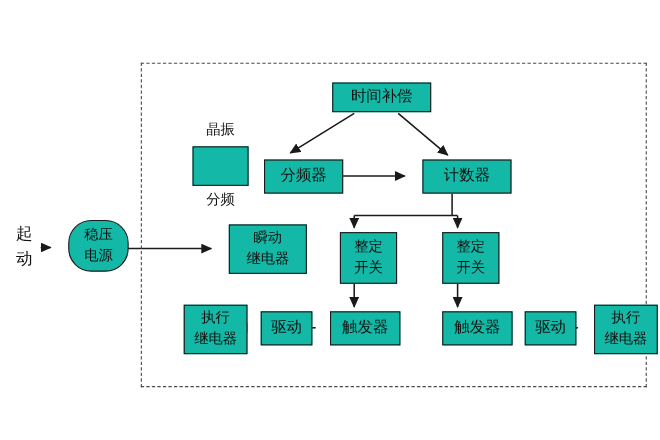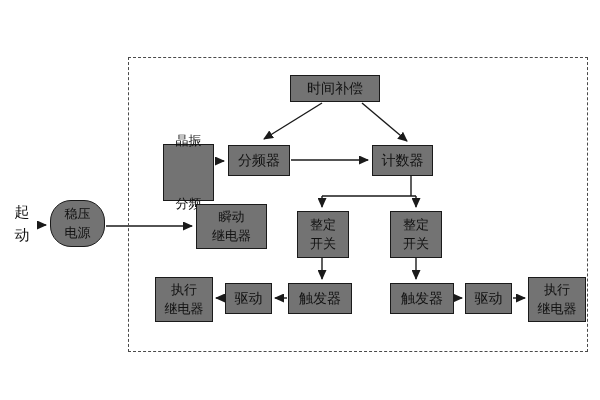--- a/index.html
+++ b/index.html
@@ -2,23 +2,23 @@
 <html><head>
 <meta charset="utf-8">
 <style>
   * { margin:0; padding:0; box-sizing:border-box; }
   html,body { background:#ffffff; }
   body { font-family:"DejaVu Sans","Liberation Sans",sans-serif; color:#111; }
   .canvas { position:relative; width:600px; height:400px; background:#ffffff; overflow:hidden; }
   .wires { position:absolute; left:0; top:0; width:600px; height:400px; }
   .dashed-frame { position:absolute; left:128px; top:57px; width:460px; height:295px;
                   border:1.5px dashed #4a4a4a; }
-  .box { position:absolute; background:#737373; border:1.3px solid #1a1a1a;
+  .box { position:absolute; background:#14b8a6; border:1.3px solid #1a1a1a;
          display:flex; flex-direction:column; align-items:center; justify-content:center;
-         font-size:14px; line-height:1.3; text-align:center; z-index:2; }
+         font-size:14px; line-height:1.3; text-align:center; z-index:2;margin-left:12px; }
   .box.two-line { font-size:13px; line-height:1.45; }
   .start-label { position:absolute; left:6px; top:201px; width:32px; font-size:15px;
                  line-height:1.5; text-align:center; z-index:2; }
   .start-label span { display:block; }
 </style>
 </head>
 <body>
 
 <div class="canvas">
 
@@ -57,30 +57,30 @@
 
   <div class="box two-line" style="left:50px; top:200px; width:55px; height:47px;border-radius:21px;">
     <span>稳压</span>
     <span>电源</span>
   </div>
 
   <div class="box" style="left:290px; top:75px; width:90px; height:27px;">
     <span>时间补偿</span>
   </div>
 
-  <div class="box two-line" style="left:163px; top:144px; width:51px; height:57px;gap:44px;">
+  <div class="box two-line" style="left:163px; top:133px; width:51px; height:36px;gap:44px;">
     <span>晶振</span>
     <span>分频</span>
   </div>
 
-  <div class="box" style="left:228px; top:145px; width:62px; height:31px;">
+  <div class="box" style="left:228px; top:145px; width:72px; height:31px;">
     <span>分频器</span>
   </div>
 
-  <div class="box" style="left:372px; top:145px; width:61px; height:31px;">
+  <div class="box" style="left:372px; top:145px; width:81px; height:31px;">
     <span>计数器</span>
   </div>
 
   <div class="box two-line" style="left:196px; top:204px; width:71px; height:45px;">
     <span>瞬动</span>
     <span>继电器</span>
   </div>
 
   <div class="box two-line" style="left:297px; top:211px; width:52px; height:47px;">
     <span>整定</span>

